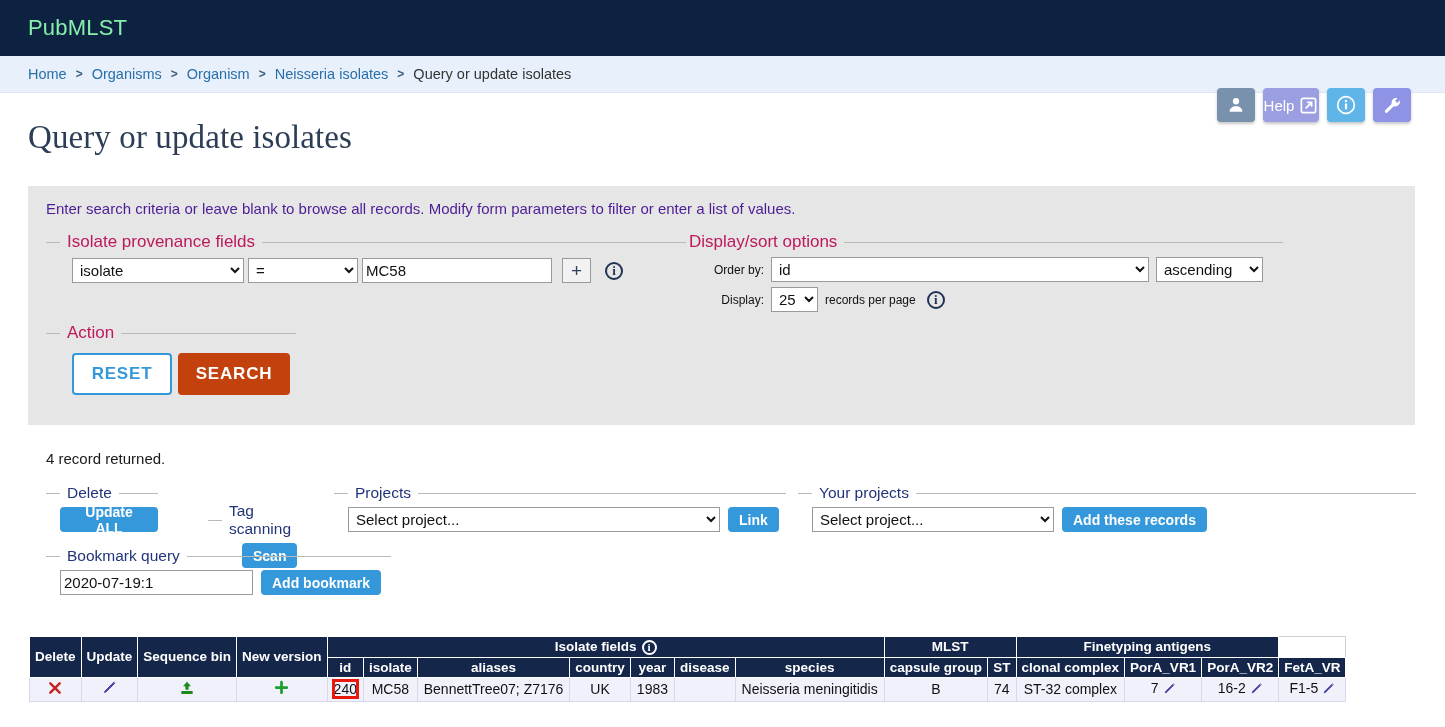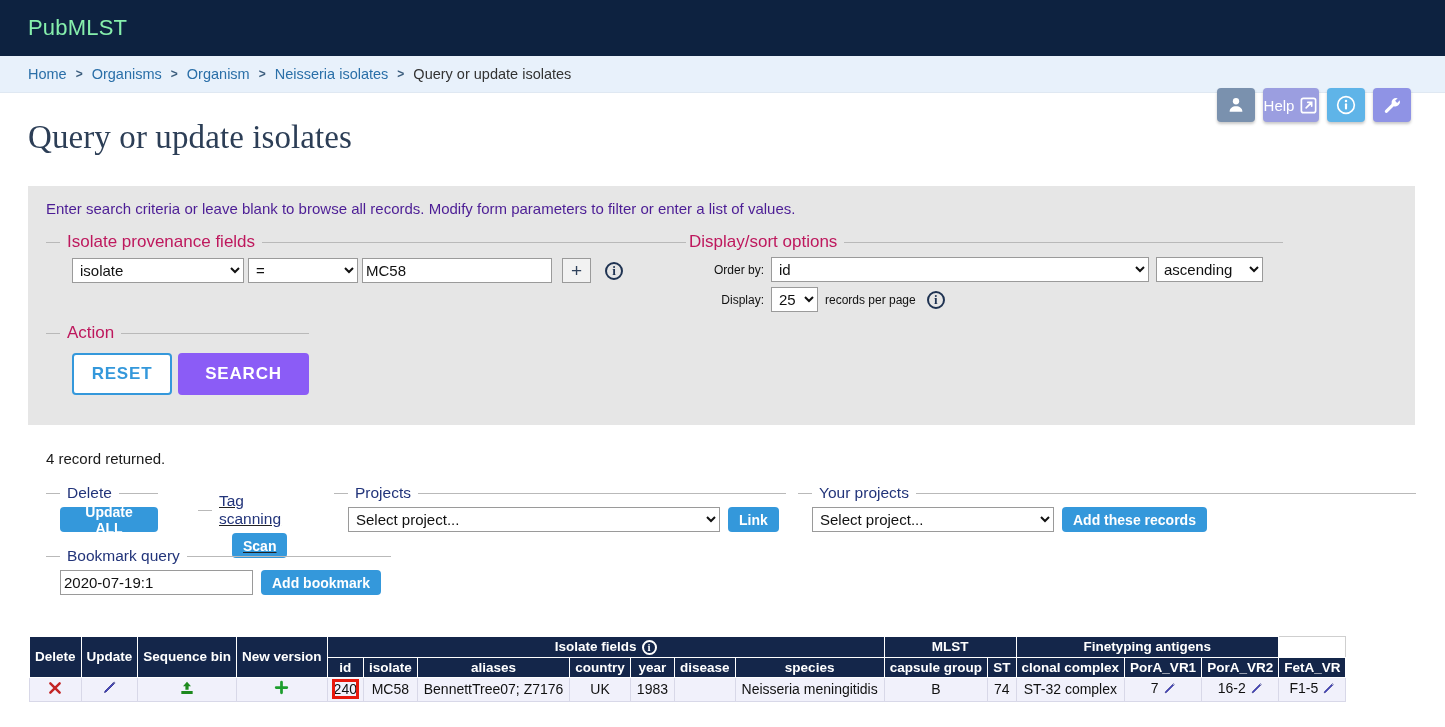--- a/index.html
+++ b/index.html
@@ -148,26 +148,26 @@
   .btn {
     font-family:"Liberation Sans", sans-serif;
     font-weight:bold;
     border-radius:4px;
     cursor:pointer;
     display:inline-flex; align-items:center; justify-content:center;
     border:none;
   }
   .btn-big { height:42px; font-size:17px; letter-spacing:.8px; padding:0 20px; }
   .btn-reset  { background:#fff; color:#3498db; border:2px solid #3498db; width:100px; }
-  .btn-search { background:#8b5cf6; color:#fff; width:131px; margin-left:-2px; }
+  .btn-search { background:#c2410c; color:#fff; width:112px; margin-left:-2px; }
   .btn-sm { height:25px; font-size:14px; padding:0 11px; background:#3498db; color:#fff; }
 
   
   #fs-del   { position:absolute; left:46px;  top:484px; width:112px; border:0; border-top:1px solid #b9b9b9; margin:0; padding:0; }
-  #fs-tag   { position:absolute; left:190px; top:484px; width:112px; border:0; border-top:1px solid #b9b9b9; margin:8px; padding:0;text-decoration:underline; }
+  #fs-tag   { position:absolute; left:190px; top:484px; width:112px; border:0; border-top:1px solid #b9b9b9; margin:18px; padding:0; }
   #fs-proj  { position:absolute; left:334px; top:484px; width:452px; border:0; border-top:1px solid #b9b9b9; margin:0; padding:0; }
   #fs-yours { position:absolute; left:798px; top:484px; width:618px; border:0; border-top:1px solid #b9b9b9; margin:0; padding:0; }
   #fs-book  { position:absolute; left:46px;  top:547px; width:345px; border:0; border-top:1px solid #b9b9b9; margin:0; padding:0; }
   .fs-low > legend { color:#22347a; font-size:15.5px; padding:0 7px; margin-left:14px; }
   .lowrow { display:flex; align-items:center; gap:8px; padding:5px 0 0 14px; }
 
   #records { position:absolute; left:46px; top:450px; font-size:15px; color:#1a1a1a; }
 
   #sel-project  { width:372px; height:25px; }
   #sel-yproject { width:242px; height:25px; }

